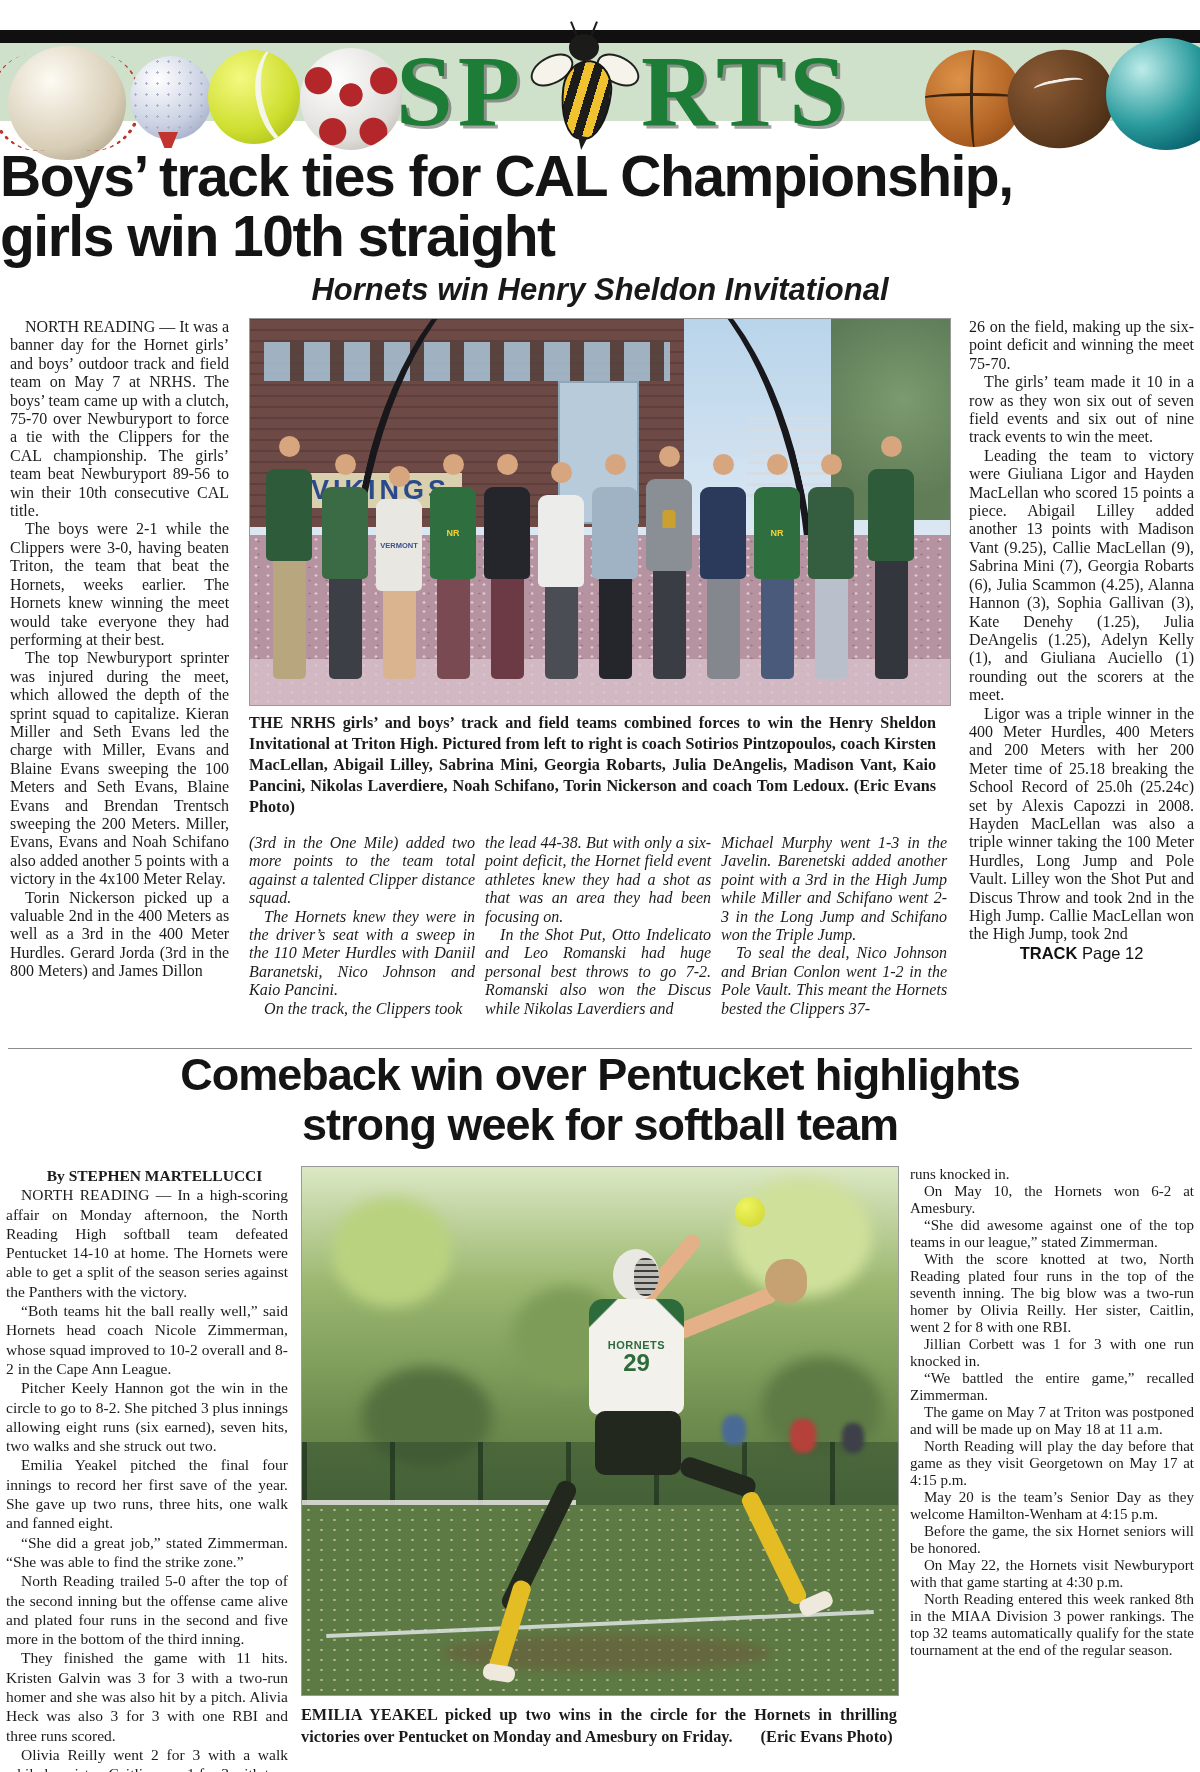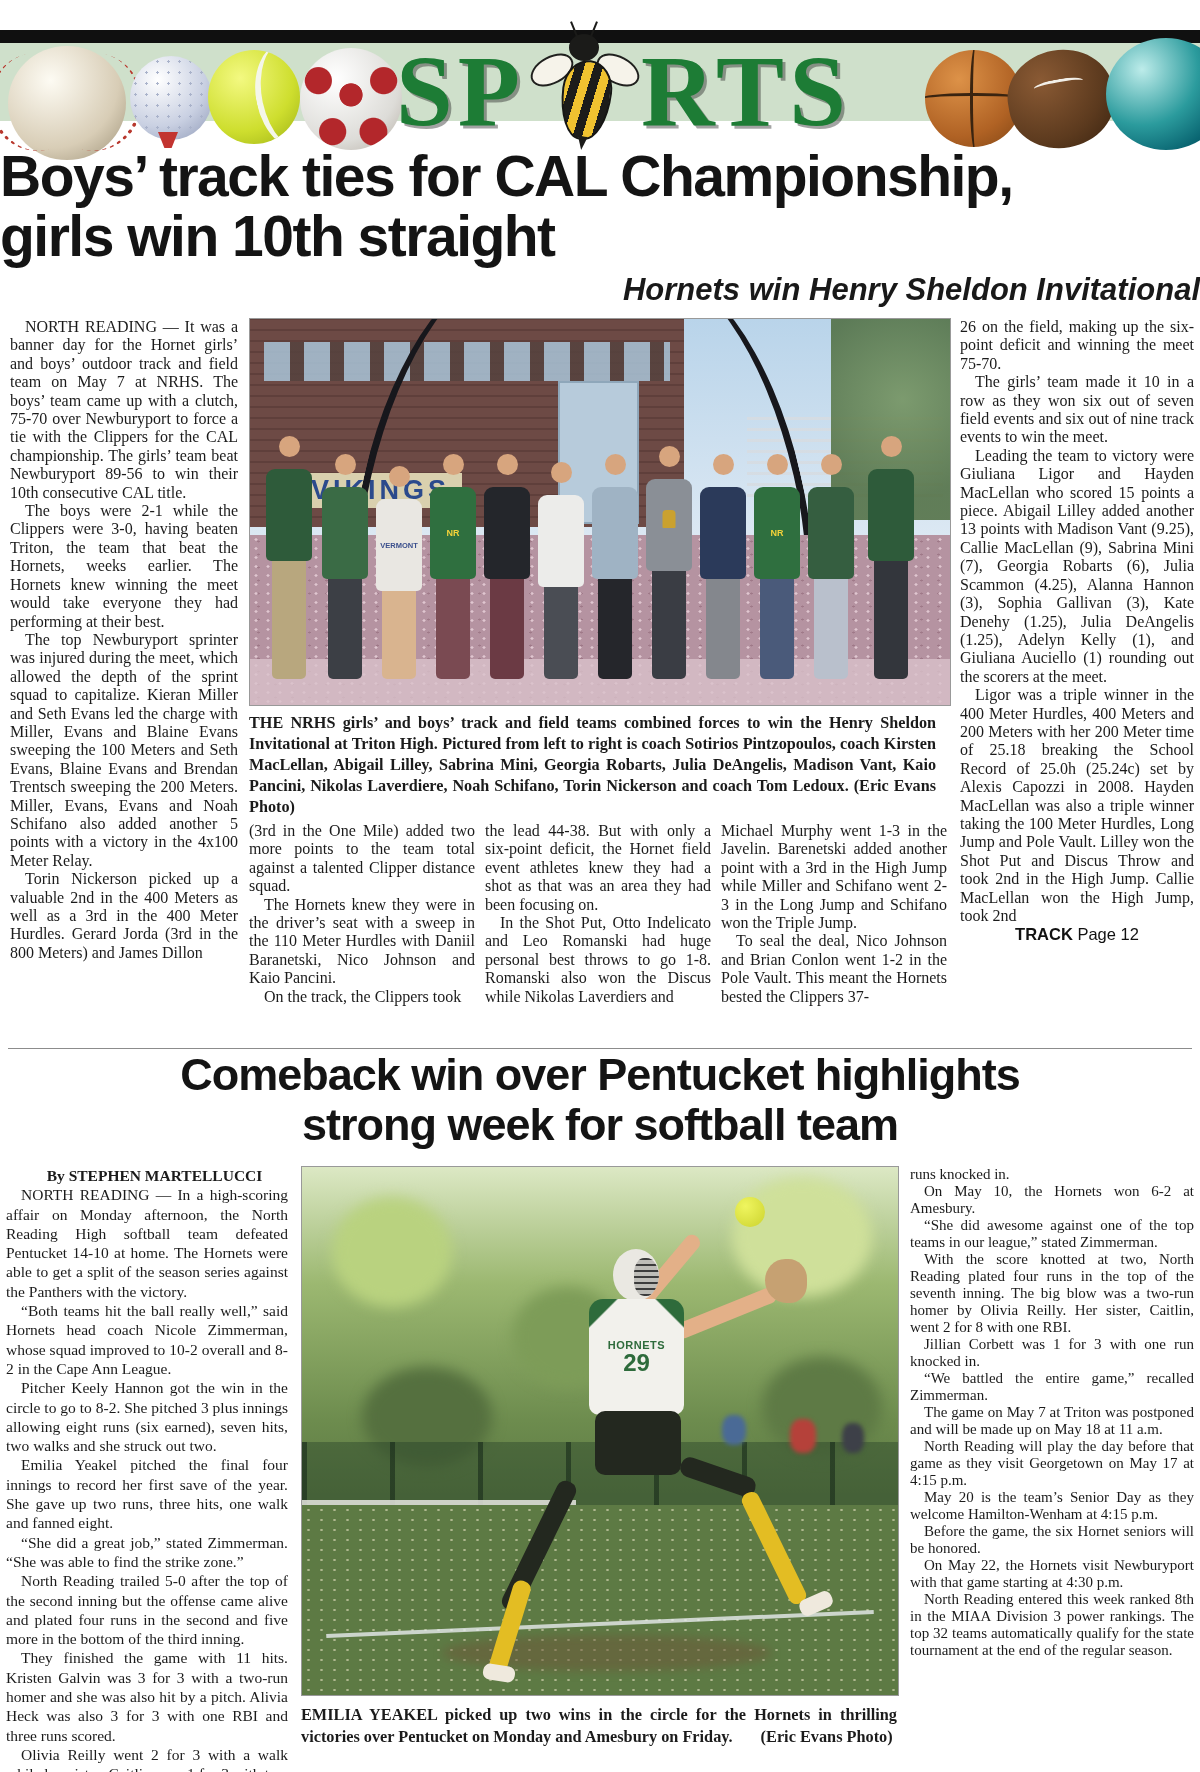--- a/index.html
+++ b/index.html
@@ -48,32 +48,32 @@
   .bee .ant.a2{left:68px;transform:rotate(22deg);}
   .bee .body{position:absolute;left:36px;top:30px;width:46px;height:76px;border:2px solid #161614;
         border-radius:50% 50% 46% 46%/38% 38% 62% 62%;transform:rotate(7deg);
         background:repeating-linear-gradient(100deg,#f0c230 0 9px,#1c1c1a 9px 18px);}
   .bee .sting{position:absolute;left:52px;top:106px;width:10px;height:14px;background:#1b1b19;clip-path:polygon(0 0,100% 0,50% 100%);transform:rotate(7deg);}
 
   
   .h1-track{position:absolute;top:146px;left:0;width:100%;text-align:left;
         font-family:"Liberation Sans",sans-serif;font-weight:700;font-size:57px;line-height:1.06;
         letter-spacing:-1.5px;color:#141414;}
-  .subhead{position:absolute;top:272px;left:0;width:100%;text-align:right;
+  .subhead{position:absolute;top:272px;left:0;width:100%;text-align:center;
         font-family:"Liberation Sans",sans-serif;font-weight:700;font-style:italic;font-size:31px;color:#191919;}
 
   
-  .row1{position:absolute;top:318px;left:10px;width:1184px;display:flex;gap:11px;}
+  .row1{position:absolute;top:318px;left:10px;width:1184px;display:flex;gap:20px;}
   .bodytext{font-size:16px;line-height:18.4px;text-align:justify;}
   .bodytext p{margin:0;text-indent:15px;}
   .continued p:first-child{text-indent:0;}
   .colA{width:228px;height:700px;overflow:hidden;}
   .mid1{width:700px;}
   .colE{width:234px;}
-  .threecols{display:flex;gap:10px;margin-top:4px;height:226px;overflow:hidden;}
+  .threecols{display:flex;gap:10px;margin-top:16px;height:226px;overflow:hidden;font-style:italic;}
   .threecols .tc{width:226px;}
   .photo-caption{margin:7px 13px 0 0;font-weight:700;font-size:16.2px;line-height:21px;text-align:justify;}
   .jump-line{text-align:center;font-family:"Liberation Sans",sans-serif;font-size:16.5px;color:#111;}
   .jump-line .jb{font-weight:700;}
 
   
   .track-photo{position:relative;width:700px;height:386px;overflow:hidden;border:1px solid #999;
         background:linear-gradient(#b9d4ea,#dfeaf4 62%,#dfeaf4);}
   .tp-bld{position:absolute;left:0;top:0;width:62%;height:54%;
         background:repeating-linear-gradient(0deg,#6d4a45 0 9px,#5f3f3b 9px 11px);}
@@ -274,21 +274,21 @@
       </div>
       <p class="photo-caption">THE NRHS girls’ and boys’ track and field teams combined forces to win the Henry Sheldon Invitational at Triton High. Pictured from left to right is coach Sotirios Pintzopoulos, coach Kirsten MacLellan, Abigail Lilley, Sabrina Mini, Georgia Robarts, Julia DeAngelis, Madison Vant, Kaio Pancini, Nikolas Laverdiere, Noah Schifano, Torin Nickerson and coach Tom Ledoux. (Eric Evans Photo)</p>
       <div class="threecols bodytext">
         <div class="tc continued">
             <p>(3rd in the One Mile) added two more points to the team total against a talented Clipper distance squad.</p>
             <p>The Hornets knew they were in the driver’s seat with a sweep in the 110 Meter Hurdles with Daniil Baranetski, Nico Johnson and Kaio Pancini.</p>
             <p>On the track, the Clippers took</p>
           </div>
         <div class="tc continued">
             <p>the lead 44-38. But with only a six-point deficit, the Hornet field event athletes knew they had a shot as that was an area they had been focusing on.</p>
-            <p>In the Shot Put, Otto Indelicato and Leo Romanski had huge personal best throws to go 1-8. Romanski also won the Discus while Nikolas Laverdiers and</p>
+            <p>In the Shot Put, Otto Indelicato and Leo Romanski had huge personal best throws to go 7-2. Romanski also won the Discus while Nikolas Laverdiers and</p>
           </div>
         <div class="tc continued">
             <p>Michael Murphy went 1-3 in the Javelin. Barenetski added another point with a 3rd in the High Jump while Miller and Schifano went 2-3 in the Long Jump and Schifano won the Triple Jump.</p>
             <p>To seal the deal, Nico Johnson and Brian Conlon went 1-2 in the Pole Vault. This meant the Hornets bested the Clippers 37-</p>
           </div>
       </div>
     </div>
 
     <div class="colE">
       <div class="bodytext continued">

